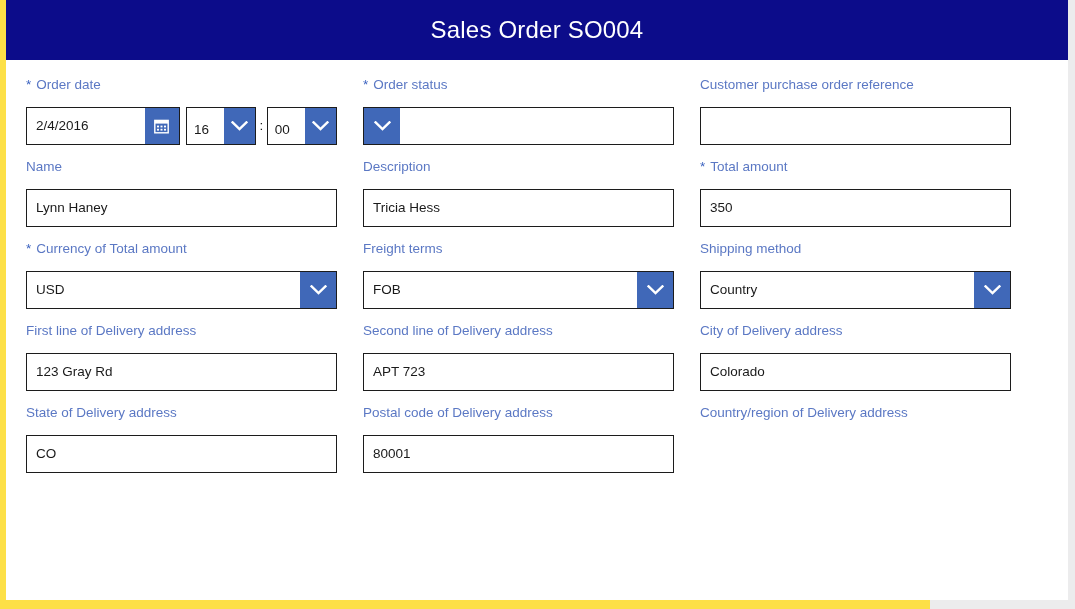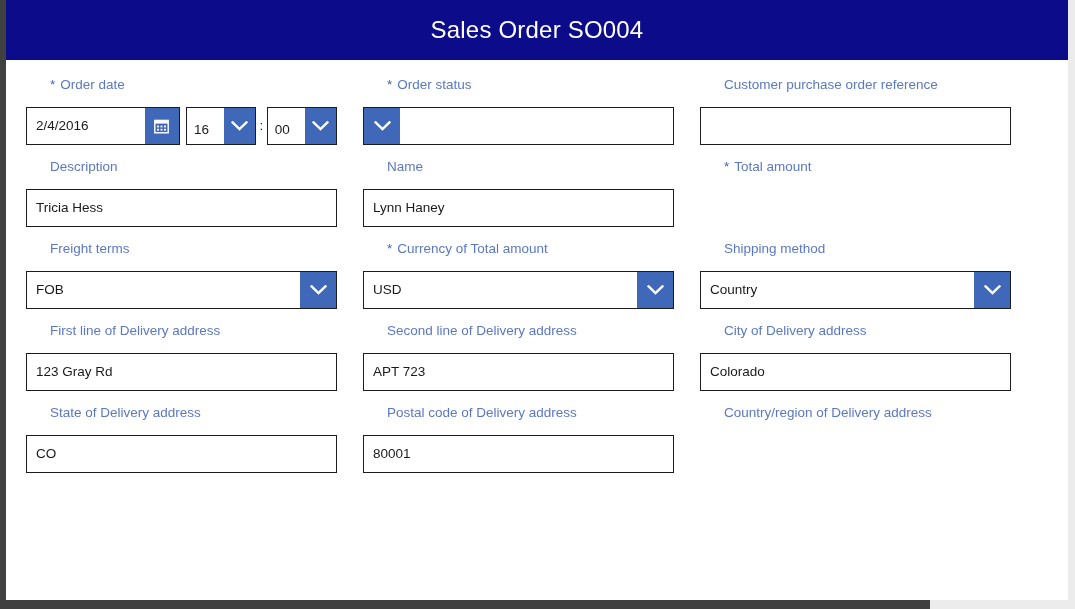--- a/index.html
+++ b/index.html
@@ -9,21 +9,21 @@
     height: 609px;
     background: #ececed;
     font-family: "Liberation Sans", sans-serif;
     overflow: hidden;
   }
 
   .page {
     position: relative;
     width: 930px;
     height: 609px;
-    background: #404040;
+    background: #fde047;
   }
 
   .card {
     position: absolute;
     left: 6px;
     top: 0px;
     width: 1062px;
     height: 600px;
     background: #ffffff;
   }
@@ -57,21 +57,20 @@
     width: 311px;
     flex: 0 0 311px;
   }
 
   .field-label {
     font-size: 13.5px;
     color: #5b78c4;
     line-height: 16px;
     margin-bottom: 14px;
     white-space: nowrap;
-    margin-left: 24px;
   }
   .req-star {
     color: #3c63c0;
     font-size: 13.5px;
     margin-right: 5px;
   }
 
   
   .input-box {
     position: relative;
@@ -194,51 +193,54 @@
           </div>
           <div class="col">
             <div class="field-label"><span>Customer purchase order reference</span></div>
             <div class="input-box">
               <div class="input-value"></div>
             </div>
           </div>
         </div>
         <div class="row">
           <div class="col">
+            <div class="field-label"><span>Name</span></div>
+            <div class="input-box">
+              <div class="input-value">Lynn Haney</div>
+            </div>
+          </div>
+          <div class="col">
             <div class="field-label"><span>Description</span></div>
             <div class="input-box">
               <div class="input-value">Tricia Hess</div>
             </div>
           </div>
           <div class="col">
-            <div class="field-label"><span>Name</span></div>
-            <div class="input-box">
-              <div class="input-value">Lynn Haney</div>
-            </div>
-          </div>
-          <div class="col">
             <div class="field-label"><span class="req-star">*</span><span>Total amount</span></div>
-          </div>
-        </div>
-        <div class="row">
+            <div class="input-box">
+              <div class="input-value">350</div>
+            </div>
+          </div>
+        </div>
+        <div class="row">
+          <div class="col">
+            <div class="field-label"><span class="req-star">*</span><span>Currency of Total amount</span></div>
+            <div class="input-box">
+              <div class="input-value">USD</div>
+              <div class="btn-blue wide">
+                <svg class="chev" viewBox="0 0 17 10" xmlns="http://www.w3.org/2000/svg">
+                  <path d="M1.6 1.4 L8.5 8.1 L15.4 1.4" fill="none" stroke="#ffffff" stroke-width="2.4" stroke-linecap="square"></path>
+                </svg>
+              </div>
+            </div>
+          </div>
           <div class="col">
             <div class="field-label"><span>Freight terms</span></div>
             <div class="input-box">
               <div class="input-value">FOB</div>
-              <div class="btn-blue wide">
-                <svg class="chev" viewBox="0 0 17 10" xmlns="http://www.w3.org/2000/svg">
-                  <path d="M1.6 1.4 L8.5 8.1 L15.4 1.4" fill="none" stroke="#ffffff" stroke-width="2.4" stroke-linecap="square"></path>
-                </svg>
-              </div>
-            </div>
-          </div>
-          <div class="col">
-            <div class="field-label"><span class="req-star">*</span><span>Currency of Total amount</span></div>
-            <div class="input-box">
-              <div class="input-value">USD</div>
               <div class="btn-blue wide">
                 <svg class="chev" viewBox="0 0 17 10" xmlns="http://www.w3.org/2000/svg">
                   <path d="M1.6 1.4 L8.5 8.1 L15.4 1.4" fill="none" stroke="#ffffff" stroke-width="2.4" stroke-linecap="square"></path>
                 </svg>
               </div>
             </div>
           </div>
           <div class="col">
             <div class="field-label"><span>Shipping method</span></div>
             <div class="input-box">

